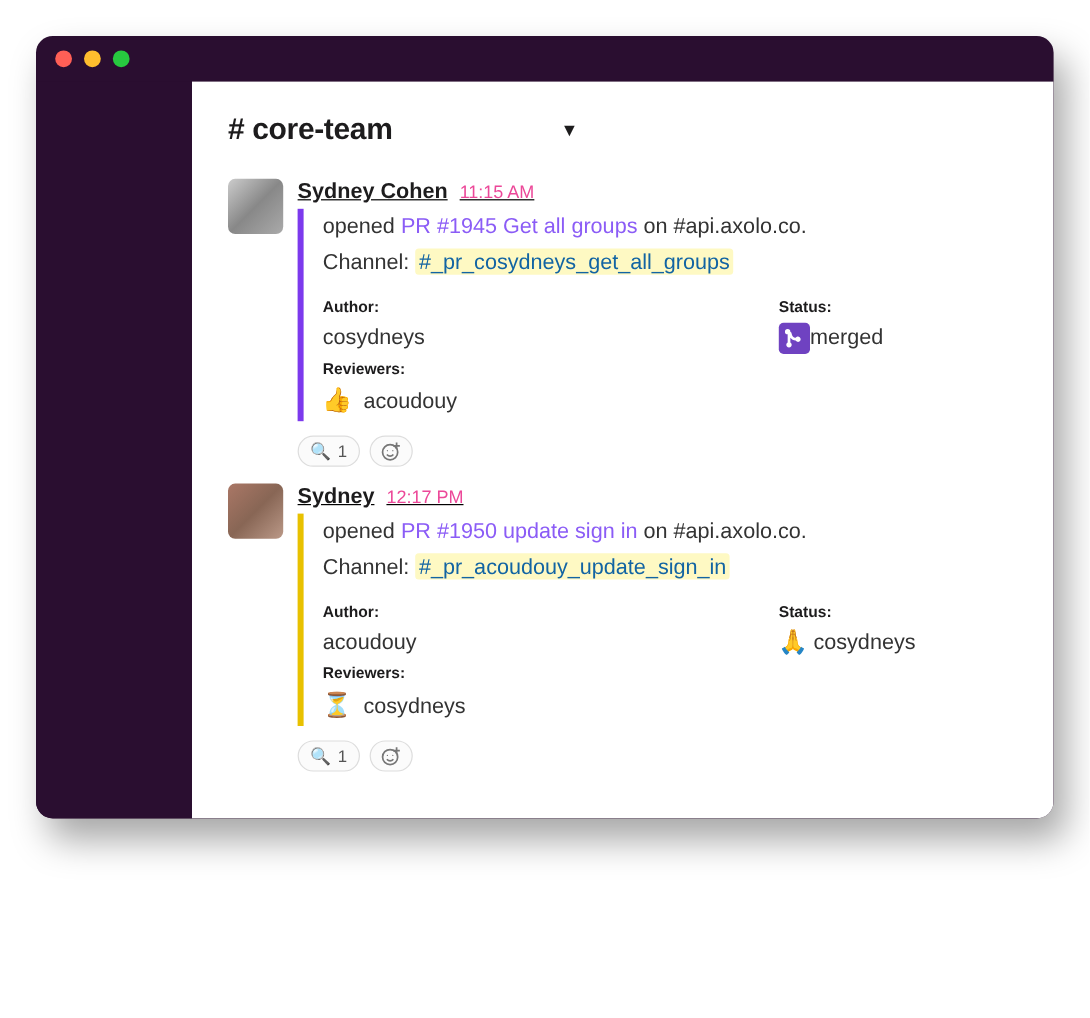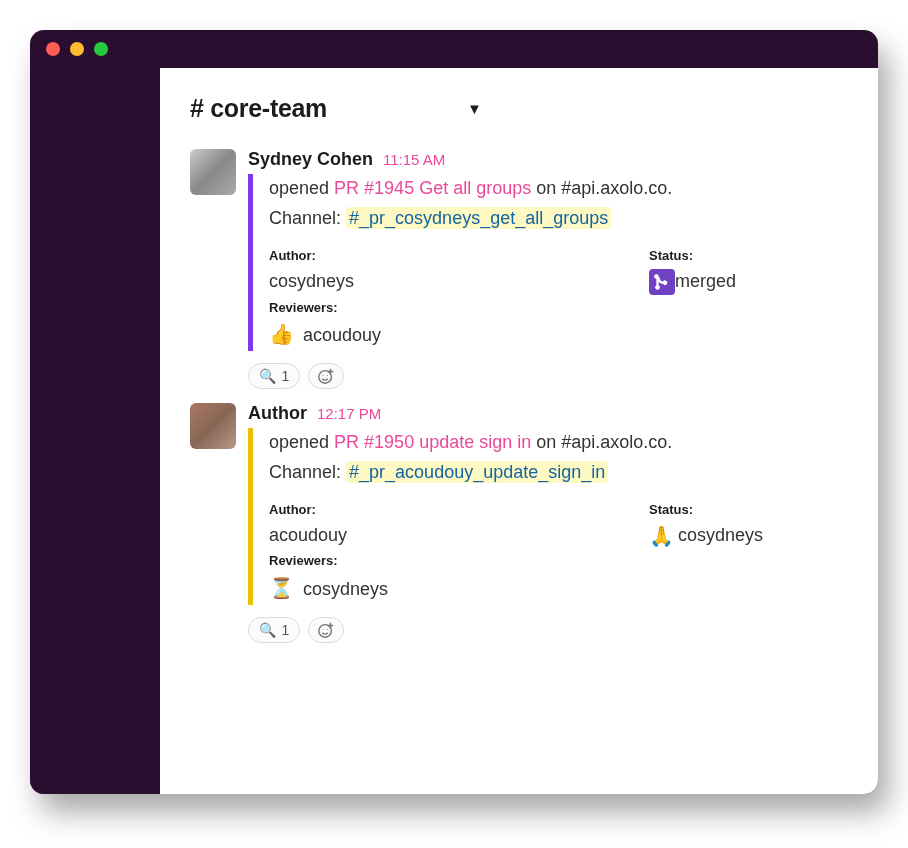--- a/index.html
+++ b/index.html
@@ -5,21 +5,21 @@
     * { box-sizing: border-box; margin: 0; padding: 0; }
     body {
       font-family: -apple-system, BlinkMacSystemFont, "Segoe UI", Helvetica, Arial, sans-serif;
       background: #ffffff;
       width: 908px;
       height: 848px;
       padding: 30px;
     }
     .window {
       width: 848px;
-      height: 764px;
+      height: 652px;
       background: #2a0e30;
       border-radius: 14px;
       box-shadow: 10px 18px 30px rgba(0,0,0,0.35);
       overflow: hidden;
       display: flex;
       flex-direction: column;
     }
     .titlebar {
       height: 38px;
       display: flex;
@@ -79,20 +79,21 @@
     }
     .avatar.arthur {
       background: linear-gradient(135deg, #a76 0%, #865 50%, #b98 100%);
     }
     .msg-content { flex: 1; min-width: 0; }
     .msg-header {
       display: flex;
       align-items: baseline;
       gap: 10px;
       margin-bottom: 2px;
+      text-decoration: underline;
     }
     .msg-author {
       font-size: 18px;
       font-weight: 800;
       color: #1d1c1d;
     }
     .msg-time {
       font-size: 15px;
       color: #ec4899;
     }
@@ -101,21 +102,21 @@
       padding-left: 16px;
       margin-top: 4px;
     }
     .attachment.purple { border-color: #7c3aed; }
     .attachment.yellow { border-color: #e8c100; }
     .line {
       font-size: 18px;
       line-height: 1.65;
       color: #333;
     }
-    .link { color: #ec4899; }
+    .link { color: #8b5cf6; }
     .chan-link {
       color: #1264a3;
       background: #fef9c3;
       padding: 1px 3px;
       border-radius: 3px;
     }
     .cols {
       display: flex;
       margin-top: 12px;
     }
@@ -248,21 +249,21 @@
               </svg>
             </div>
           </div>
         </div>
       </div>
 
       <div class="message">
         <div class="avatar arthur"></div>
         <div class="msg-content">
           <div class="msg-header">
-            <span class="msg-author">Author</span>
+            <span class="msg-author">Sydney</span>
             <span class="msg-time">12:17 PM</span>
           </div>
           <div class="attachment yellow">
             <div class="line">
               <span>opened </span><span class="link">PR #1950 update sign in</span><span> on #api.axolo.co.</span>
             </div>
             <div class="line">
               <span>Channel: </span><span class="chan-link">#_pr_acoudouy_update_sign_in</span>
             </div>
             <div class="cols">

